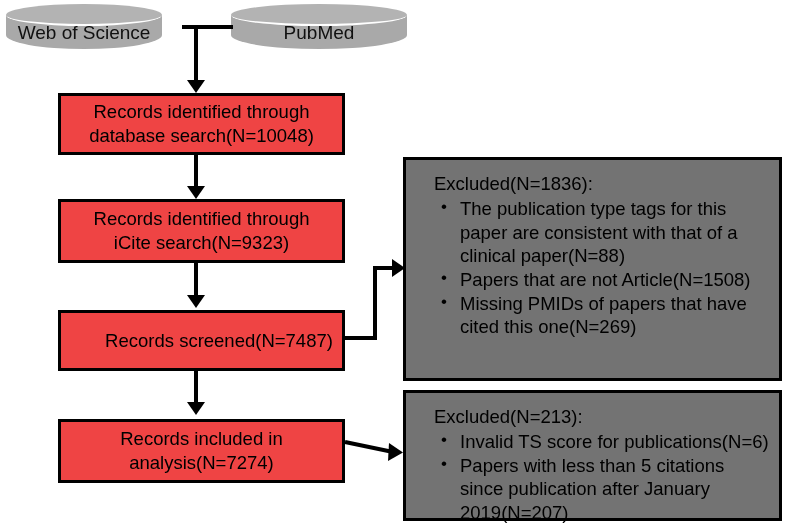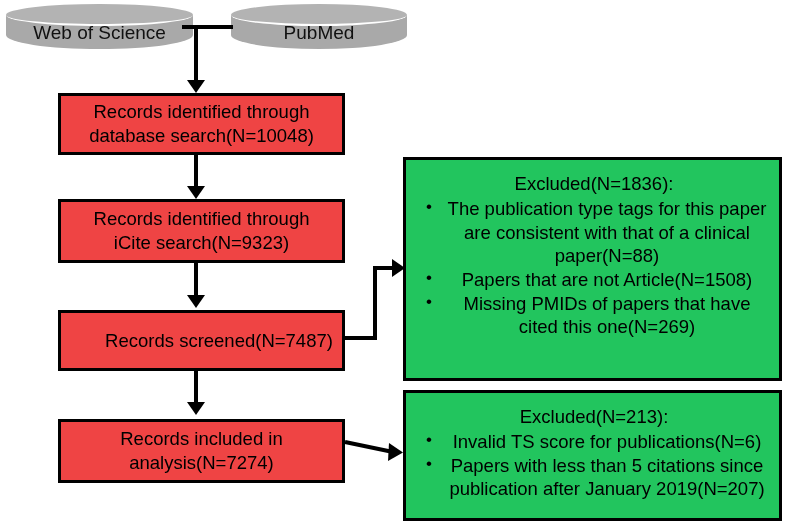--- a/index.html
+++ b/index.html
@@ -72,24 +72,23 @@
     font-size: 18.5px;
     line-height: 1.28;
     color: #000000;
     padding: 0 6px;
   }
 
   
   .exbox {
     position: absolute;
     box-sizing: border-box;
-    background: #22c55e;
+    background: #737373;
     border: 3px solid #000000;
-    padding: 12px 10px 10px 13px;
-    text-align: center;
+    padding: 12px 10px 10px 28px;
   }
   .ex-title {
     font-size: 18.5px;
     line-height: 1.3;
     color: #000000;
     margin: 0 0 1px 0;
   }
   .ex-list {
     margin: 0;
     padding: 0;
@@ -141,21 +140,21 @@
   .diag-svg {
     position: absolute;
     overflow: visible;
   }
 </style>
 </head>
 <body>
 
 <div id="canvas">
 
-  <div class="cylinder" style="left:6px; top:4px; width:156px; height:46px;padding-left:31px;">
+  <div class="cylinder" style="left:6px; top:4px; width:156px; height:46px;">
     <div class="cyl-body"></div>
     <div class="cyl-top"></div>
     <div class="cyl-label">Web of Science</div>
   </div>
 
   <div class="cylinder" style="left:231px; top:4px; width:176px; height:46px;">
     <div class="cyl-body"></div>
     <div class="cyl-top"></div>
     <div class="cyl-label">PubMed</div>
   </div>

